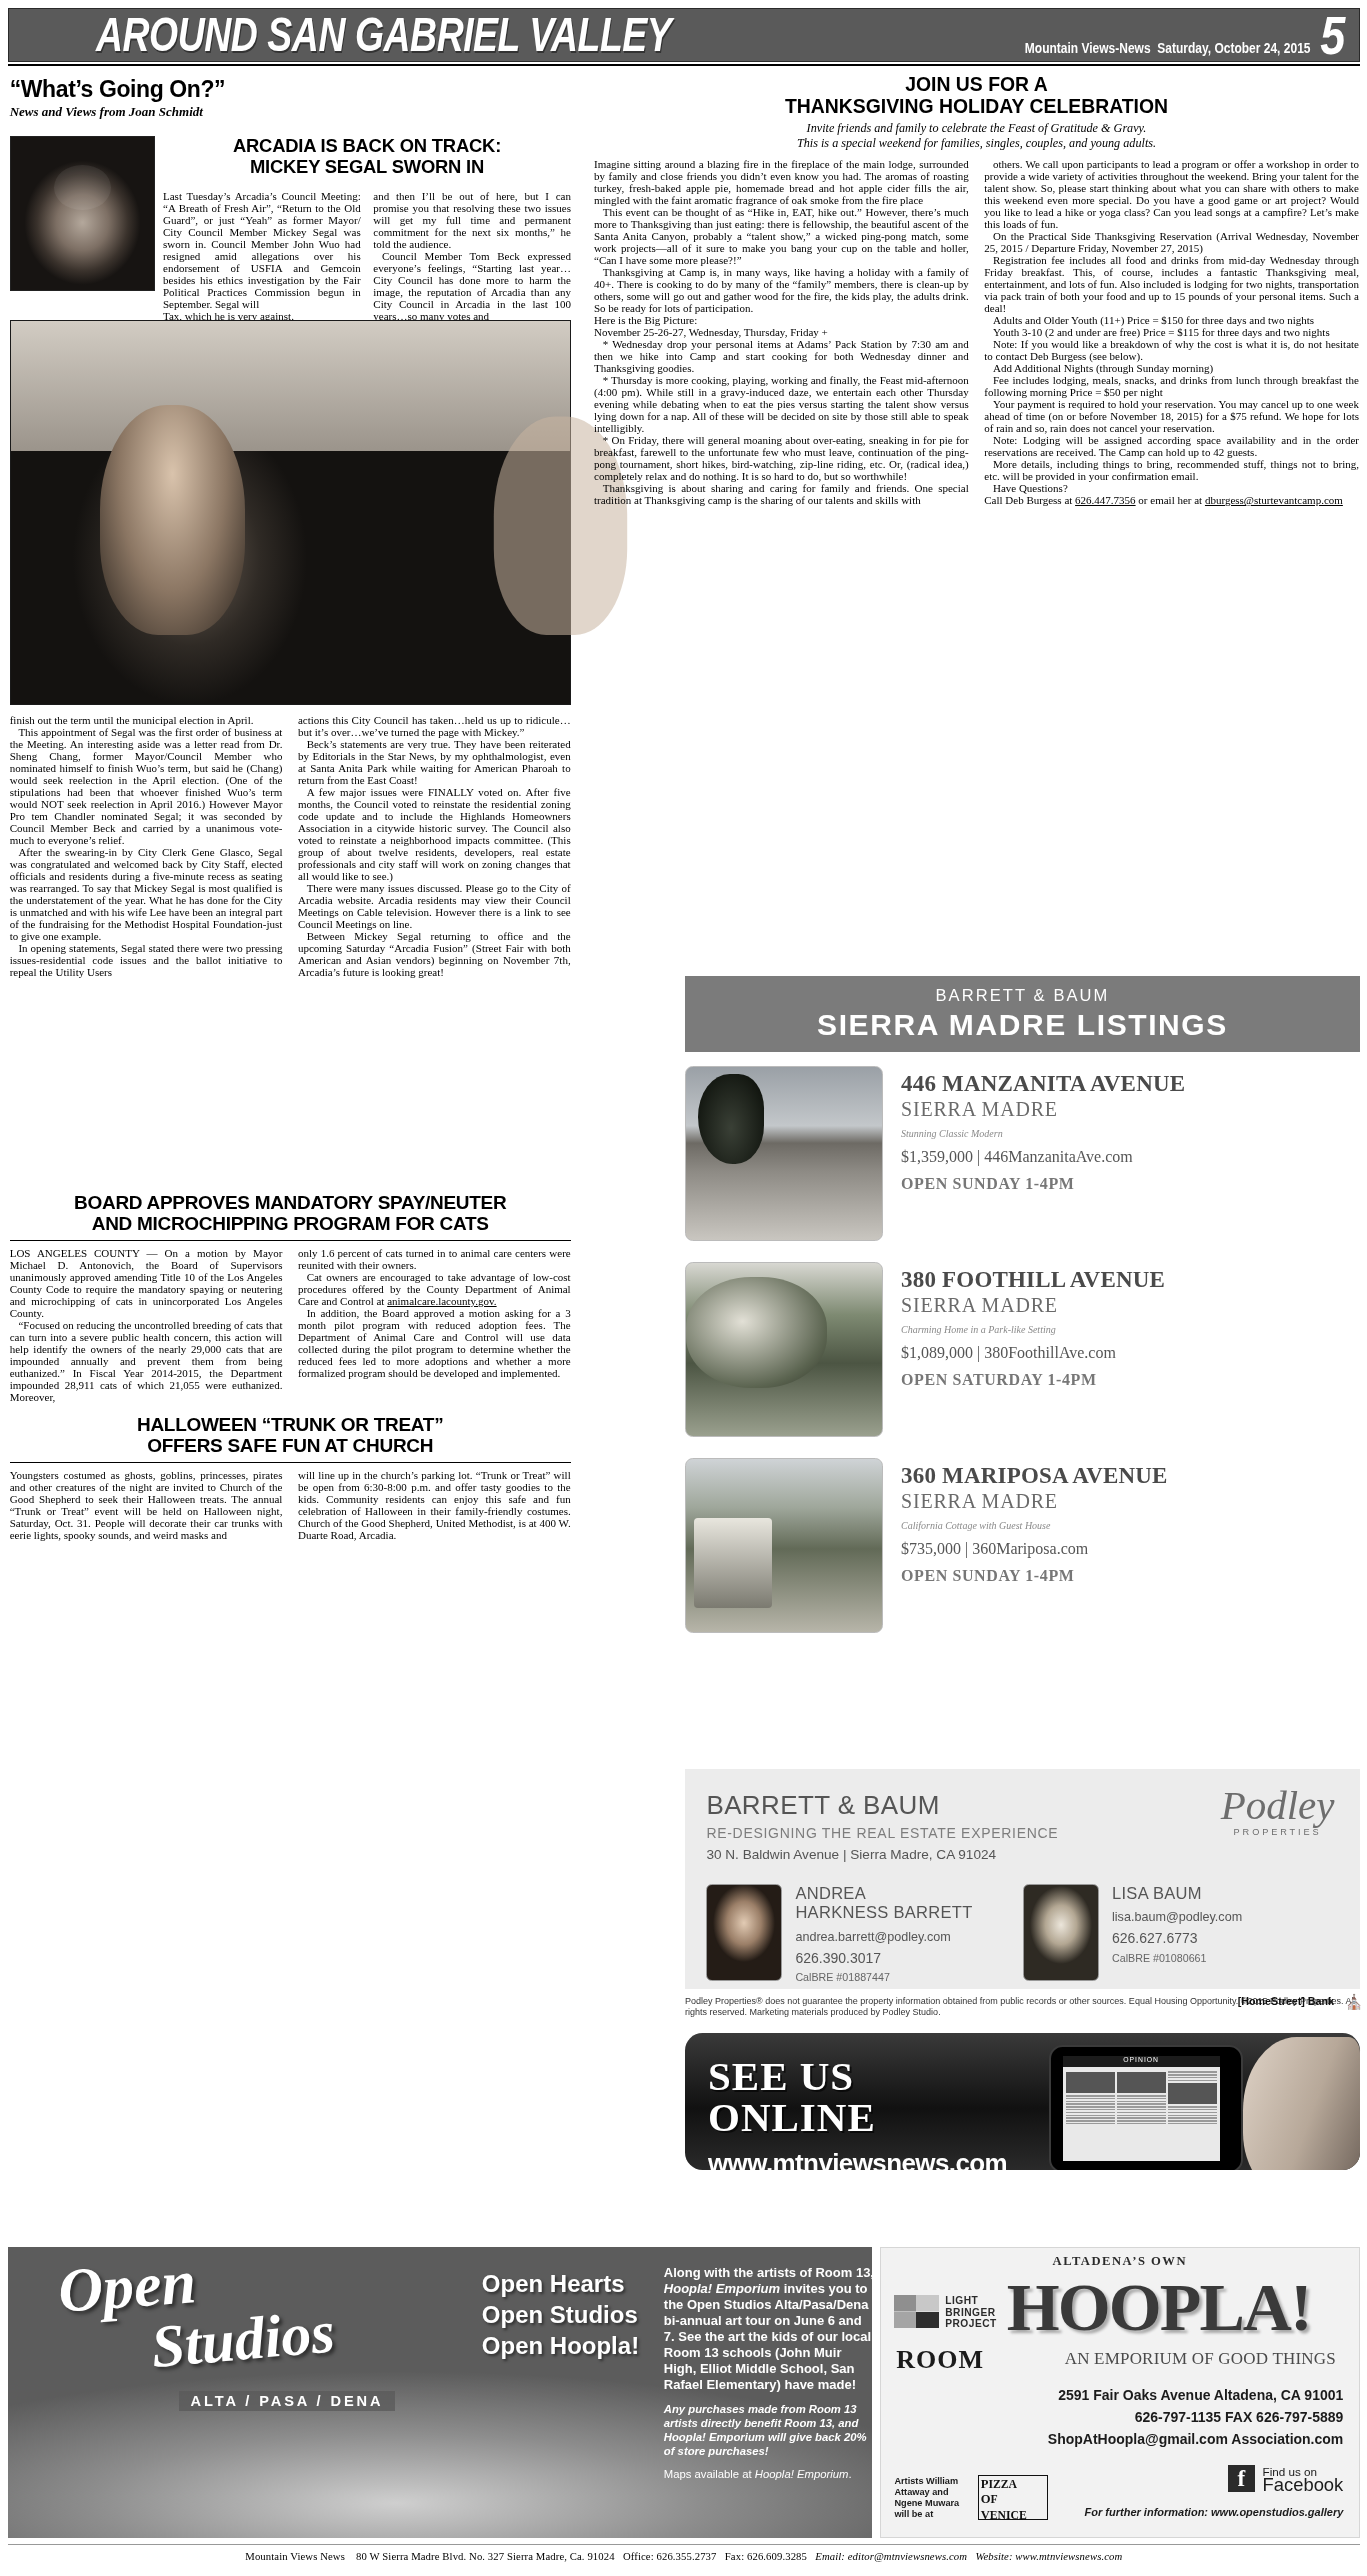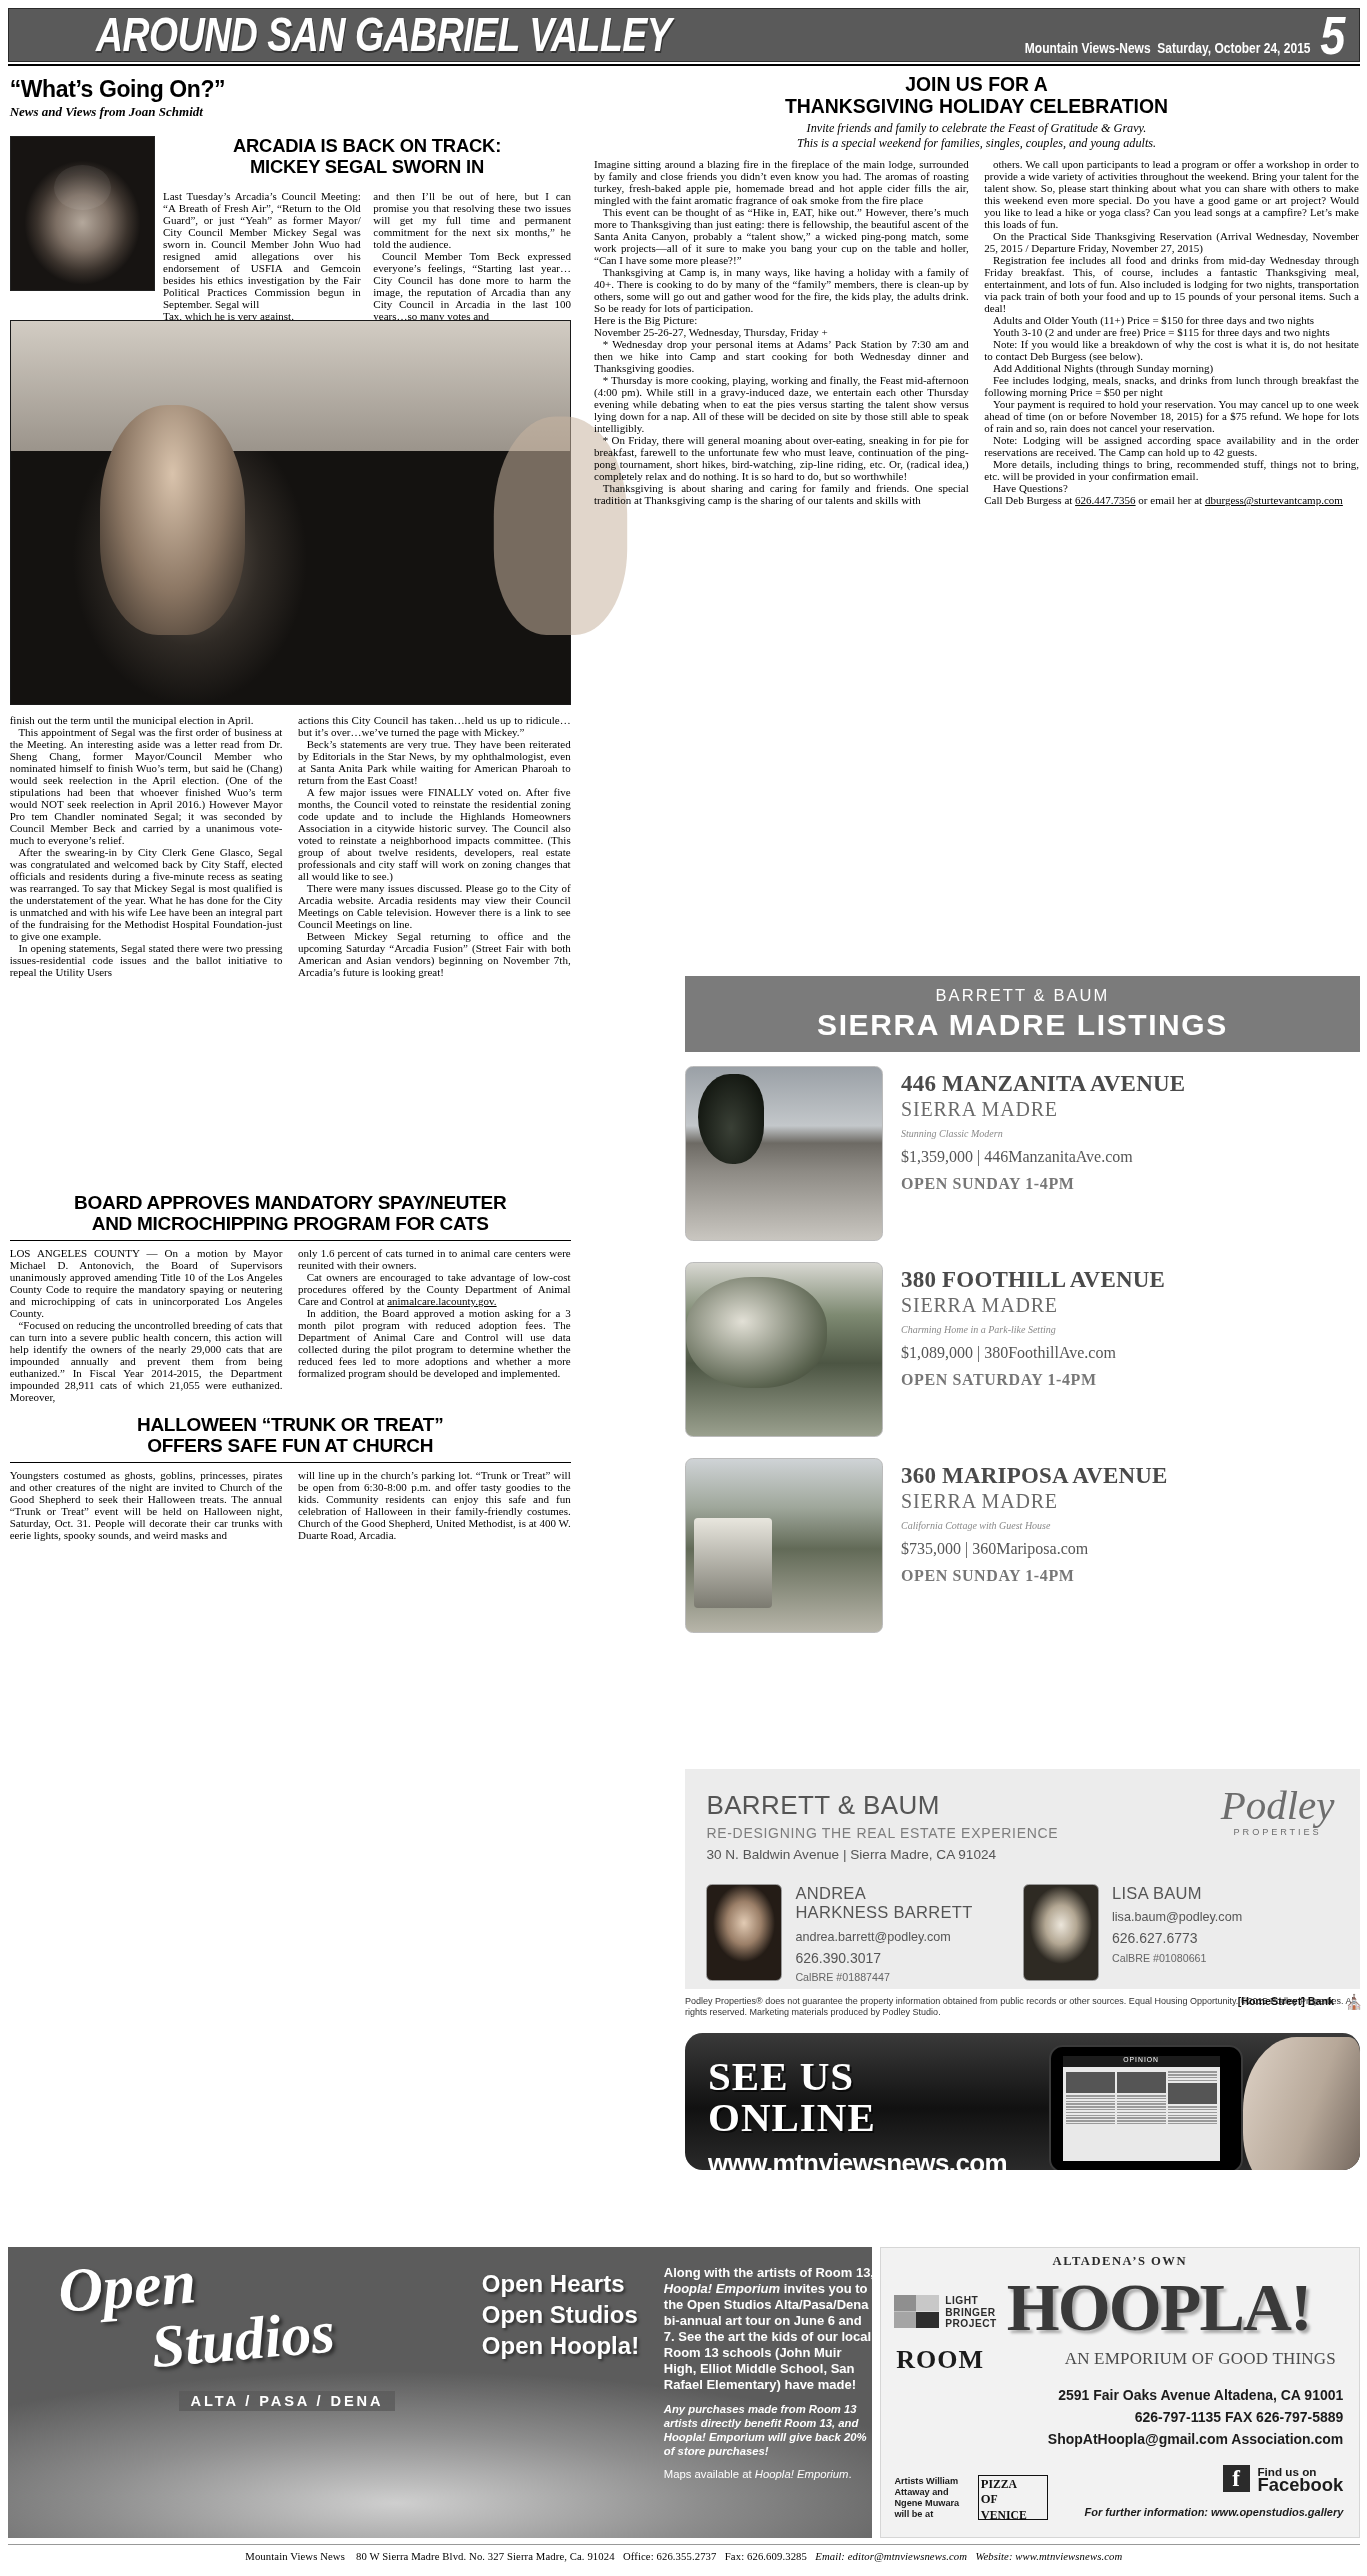--- a/index.html
+++ b/index.html
@@ -331,21 +331,21 @@
     color:#1b1b1b;
   }
   #pizza-venice {
     position:absolute; left:97px; bottom:17.5px; width:70px; height:45px;
     border:1.9px solid #111; font-family:"Liberation Serif", serif; font-weight:bold;
     font-size:12.6px; line-height:14.6px; color:#111; padding:1px 1.9px;
   }
   #fb-block { position:absolute; right:15.5px; bottom:45px; display:flex; gap:7.8px; align-items:center; }
   #fb-icon { width:27px; height:27px; background:#2b2b2b; color:#fff; font-family:"Liberation Serif", serif;
     font-weight:bold; font-size:23px; line-height:27px; text-align:center; }
-  #fb-text { font-family:"Liberation Sans", sans-serif; font-weight:bold; color:#1b1b1b; line-height:13.6px; }
+  #fb-text { font-family:"Liberation Sans", sans-serif; font-weight:normal; color:#1b1b1b; line-height:13.6px; }
   #fb-text .s { font-size:11.7px; }
   #fb-text .b { font-size:18.4px; }
   #hoopla-info {
     position:absolute; right:15.5px; bottom:19.4px;
     font-family:"Liberation Sans", sans-serif; font-weight:bold; font-style:italic;
     font-size:11px; color:#1b1b1b;
   }
 
   
   #footer-rule { position:absolute; left:7.8px; top:2544px; width:1352px; height:1px; background:#999; }

